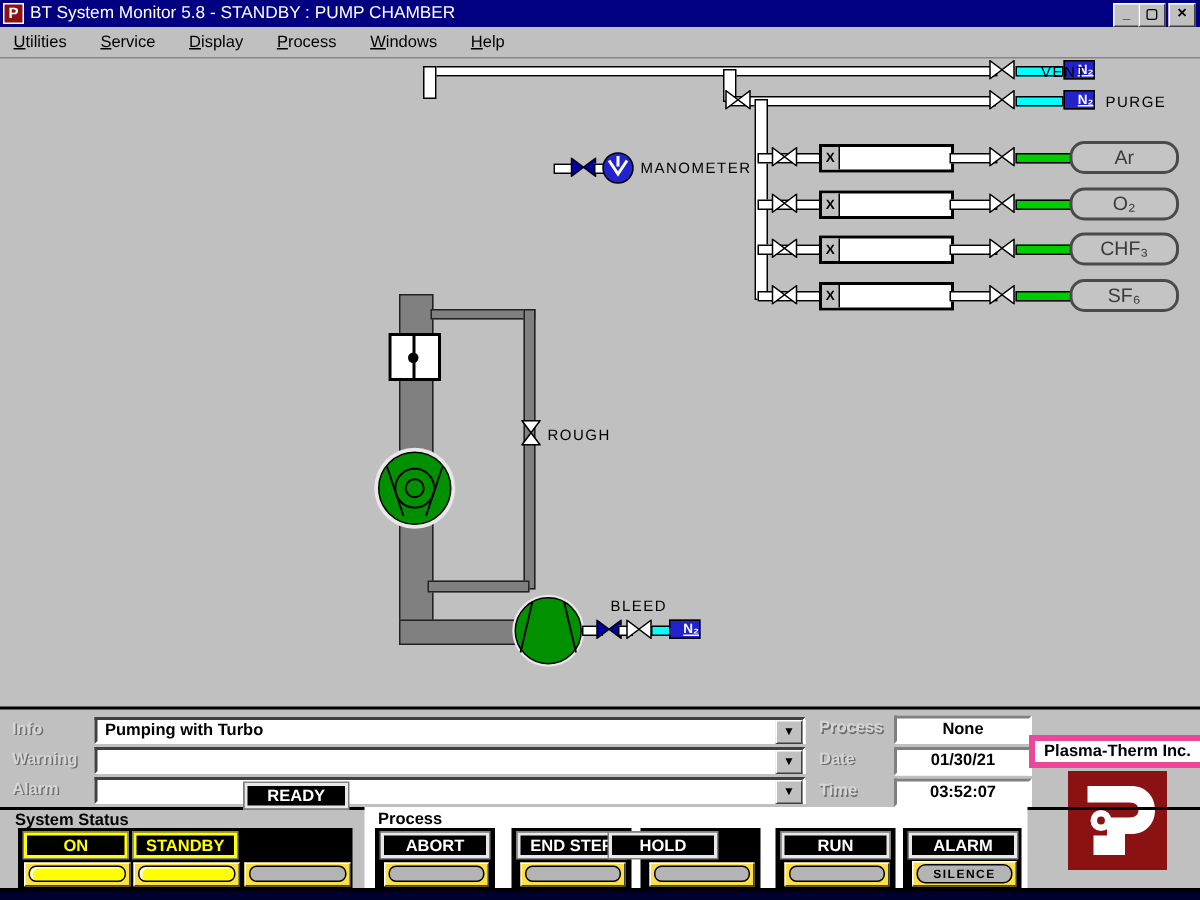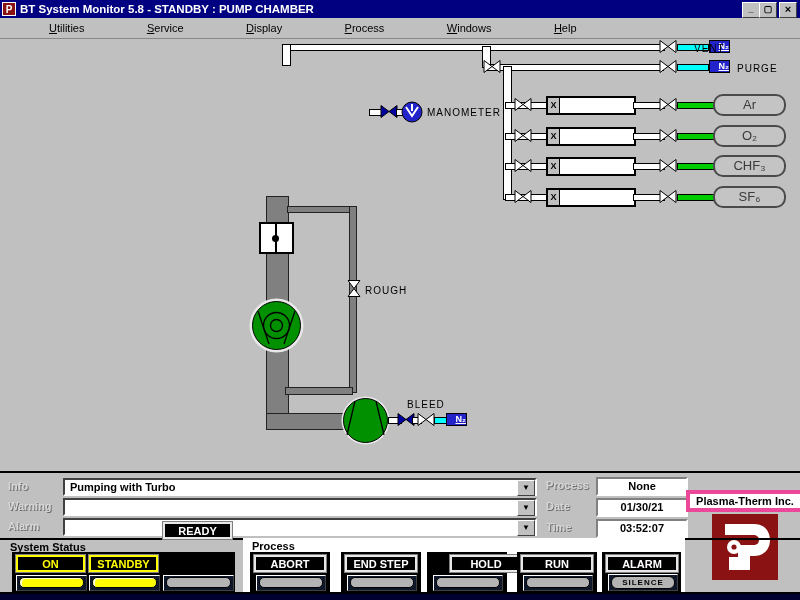--- a/index.html
+++ b/index.html
@@ -2,25 +2,25 @@
 <html><head>
 <meta charset="utf-8">
 <style>
   html,body{margin:0;padding:0;background:#555;}
   #screen{position:relative;width:800px;height:600px;background:#c0c0c0;overflow:hidden;
           font-family:"Liberation Sans",sans-serif;color:#000;}
   .abs{position:absolute;}
   
   #titlebar{position:absolute;left:0;top:0;width:800px;height:18px;background:#000080;display:flex;align-items:center;}
   #titlebar .ticon{width:14px;height:14px;margin-left:2px;background:#8a1212;color:#fff;font-weight:bold;font-size:10px;text-align:center;line-height:14px;border:1px solid #fff;box-sizing:border-box;}
-  #titlebar .ttext{color:#fff;font-weight:bold;font-size:11.5px;margin-left:4px;white-space:nowrap;}
+  #titlebar .ttext{color:#fff;font-weight:normal;font-size:11.5px;margin-left:4px;white-space:nowrap;}
   .tbtn{position:absolute;top:2px;width:16px;height:14px;background:#c0c0c0;border:1px solid;border-color:#fff #404040 #404040 #fff;font-size:9px;font-weight:bold;text-align:center;line-height:12px;}
   
   #menubar{position:absolute;left:0;top:18px;width:800px;height:20px;background:#c0c0c0;border-bottom:1px solid #868686;}
-  .menu-item{display:inline-block;padding:0 9px;font-size:11px;line-height:20px;margin-left:40px;}
+  .menu-item{display:inline-block;padding:0 9px;font-size:11px;line-height:20px;}
   .menu-item::first-letter{text-decoration:underline;}
   
   .pipe{position:absolute;background:#fff;border:1px solid #000;}
   .gpipe{position:absolute;background:#808080;border:1px solid #222;}
   .cyanpipe{position:absolute;background:#00ffff;border:1px solid #000;}
   .greenpipe{position:absolute;background:#00cc00;border:1px solid #000;}
   .dlabel{position:absolute;font-size:10px;letter-spacing:1px;white-space:nowrap;}
   .n2box{position:absolute;width:19px;height:11px;background:#2323cc;border:1px solid #000;color:#fff;font-size:9px;font-weight:bold;text-align:right;line-height:11px;text-decoration:underline;}
   .valve{position:absolute;width:18px;height:13px;}
   .valve.vert svg{transform:rotate(90deg);}
@@ -41,21 +41,21 @@
   .combo .ctext{position:absolute;left:5px;top:1px;font-size:11px;font-weight:bold;white-space:nowrap;}
   .combo .cbtn{position:absolute;right:0;top:0;width:16px;height:14px;background:#c0c0c0;border:1px solid;border-color:#fff #404040 #404040 #fff;text-align:center;font-size:8px;line-height:13px;}
   .vbox{position:absolute;width:88px;height:15px;background:#fff;border:2px solid;border-color:#808080 #fff #fff #808080;box-sizing:content-box;font-size:11px;font-weight:bold;text-align:center;line-height:15px;}
   #company{position:absolute;left:686px;top:490px;width:110px;height:14px;background:#fff;border:4px solid #ec4899;font-size:11px;font-weight:bold;text-align:center;line-height:14px;}
   
   .grouplabel{position:absolute;font-size:11px;font-weight:bold;}
   .blackpanel{position:absolute;background:#000;}
   .sbtn{position:absolute;width:69px;height:17px;background:#000;box-sizing:border-box;text-align:center;font-size:11px;font-weight:bold;line-height:14px;box-shadow:0 0 0 1px #808080;}
   .sbtn.yellow{border:2px solid #ffff00;color:#ffff00;}
   .sbtn.white{border:2px solid #e8e8e8;color:#fff;}
-  .bezel{position:absolute;background:#0f172a;border:1px solid;border-color:#fff #404040 #404040 #fff;}
+  .bezel{position:absolute;background:#fde047;border:1px solid;border-color:#fff #404040 #404040 #fff;}
   .lamp{height:9px;border-radius:5px;border:1px solid #000;background:#b4b4b4;margin:1px 2px;}
   .lamp.lit{background:#ffff00;box-shadow:inset 2px 1px 0 rgba(255,255,255,.85);}
   .lamp.silence{height:11px;border-radius:6px;font-size:8px;font-weight:bold;text-align:center;line-height:11px;letter-spacing:1px;color:#000;}
   .hline{position:absolute;left:0;width:800px;background:#000;}
 </style>
 </head>
 <body>
 
 <div id="screen">
 
@@ -317,21 +317,21 @@
       <div class="lamp"></div>
     </div>
 
   <div class="blackpanel" style="left:341px;top:552px;width:80px;height:40px;"></div>
   <div class="sbtn white" style="left:345px;top:555px;width:72px;">END STEP</div>
   <div class="bezel" style="left:347px;top:575px;width:68px;height:14px;">
       <div class="lamp"></div>
     </div>
 
   <div class="blackpanel" style="left:427px;top:552px;width:80px;height:40px;"></div>
-  <div class="sbtn white" style="left:406px;top:555px;width:72px;margin-left:44px;">HOLD</div>
+  <div class="sbtn white" style="left:406px;top:555px;width:72px;">HOLD</div>
   <div class="bezel" style="left:433px;top:575px;width:68px;height:14px;">
       <div class="lamp"></div>
     </div>
 
   <div class="blackpanel" style="left:517px;top:552px;width:80px;height:40px;"></div>
   <div class="sbtn white" style="left:521px;top:555px;width:72px;">RUN</div>
   <div class="bezel" style="left:523px;top:575px;width:68px;height:14px;">
       <div class="lamp"></div>
     </div>
 

